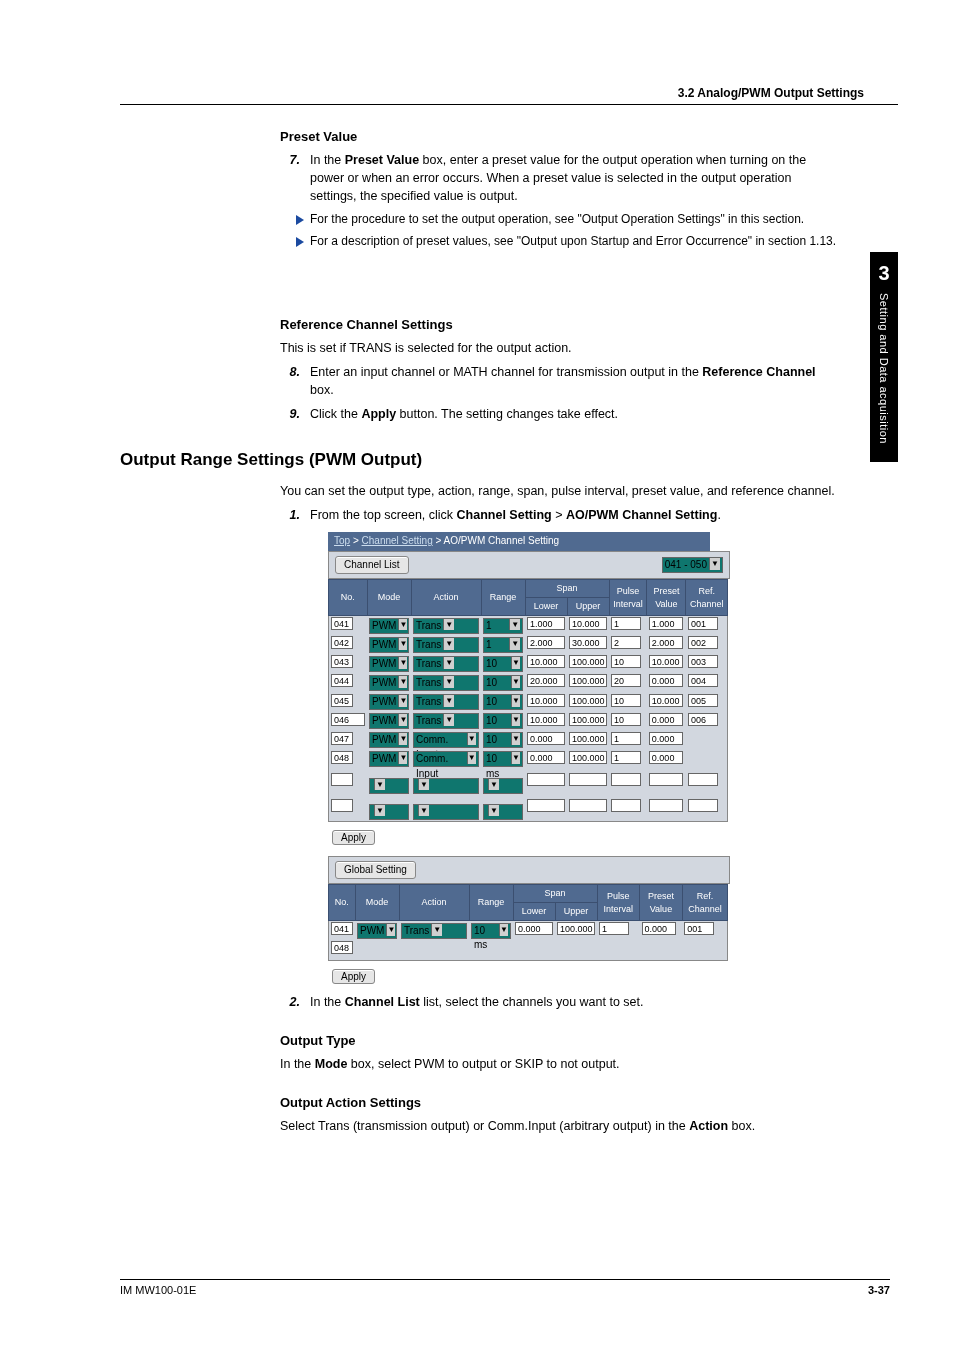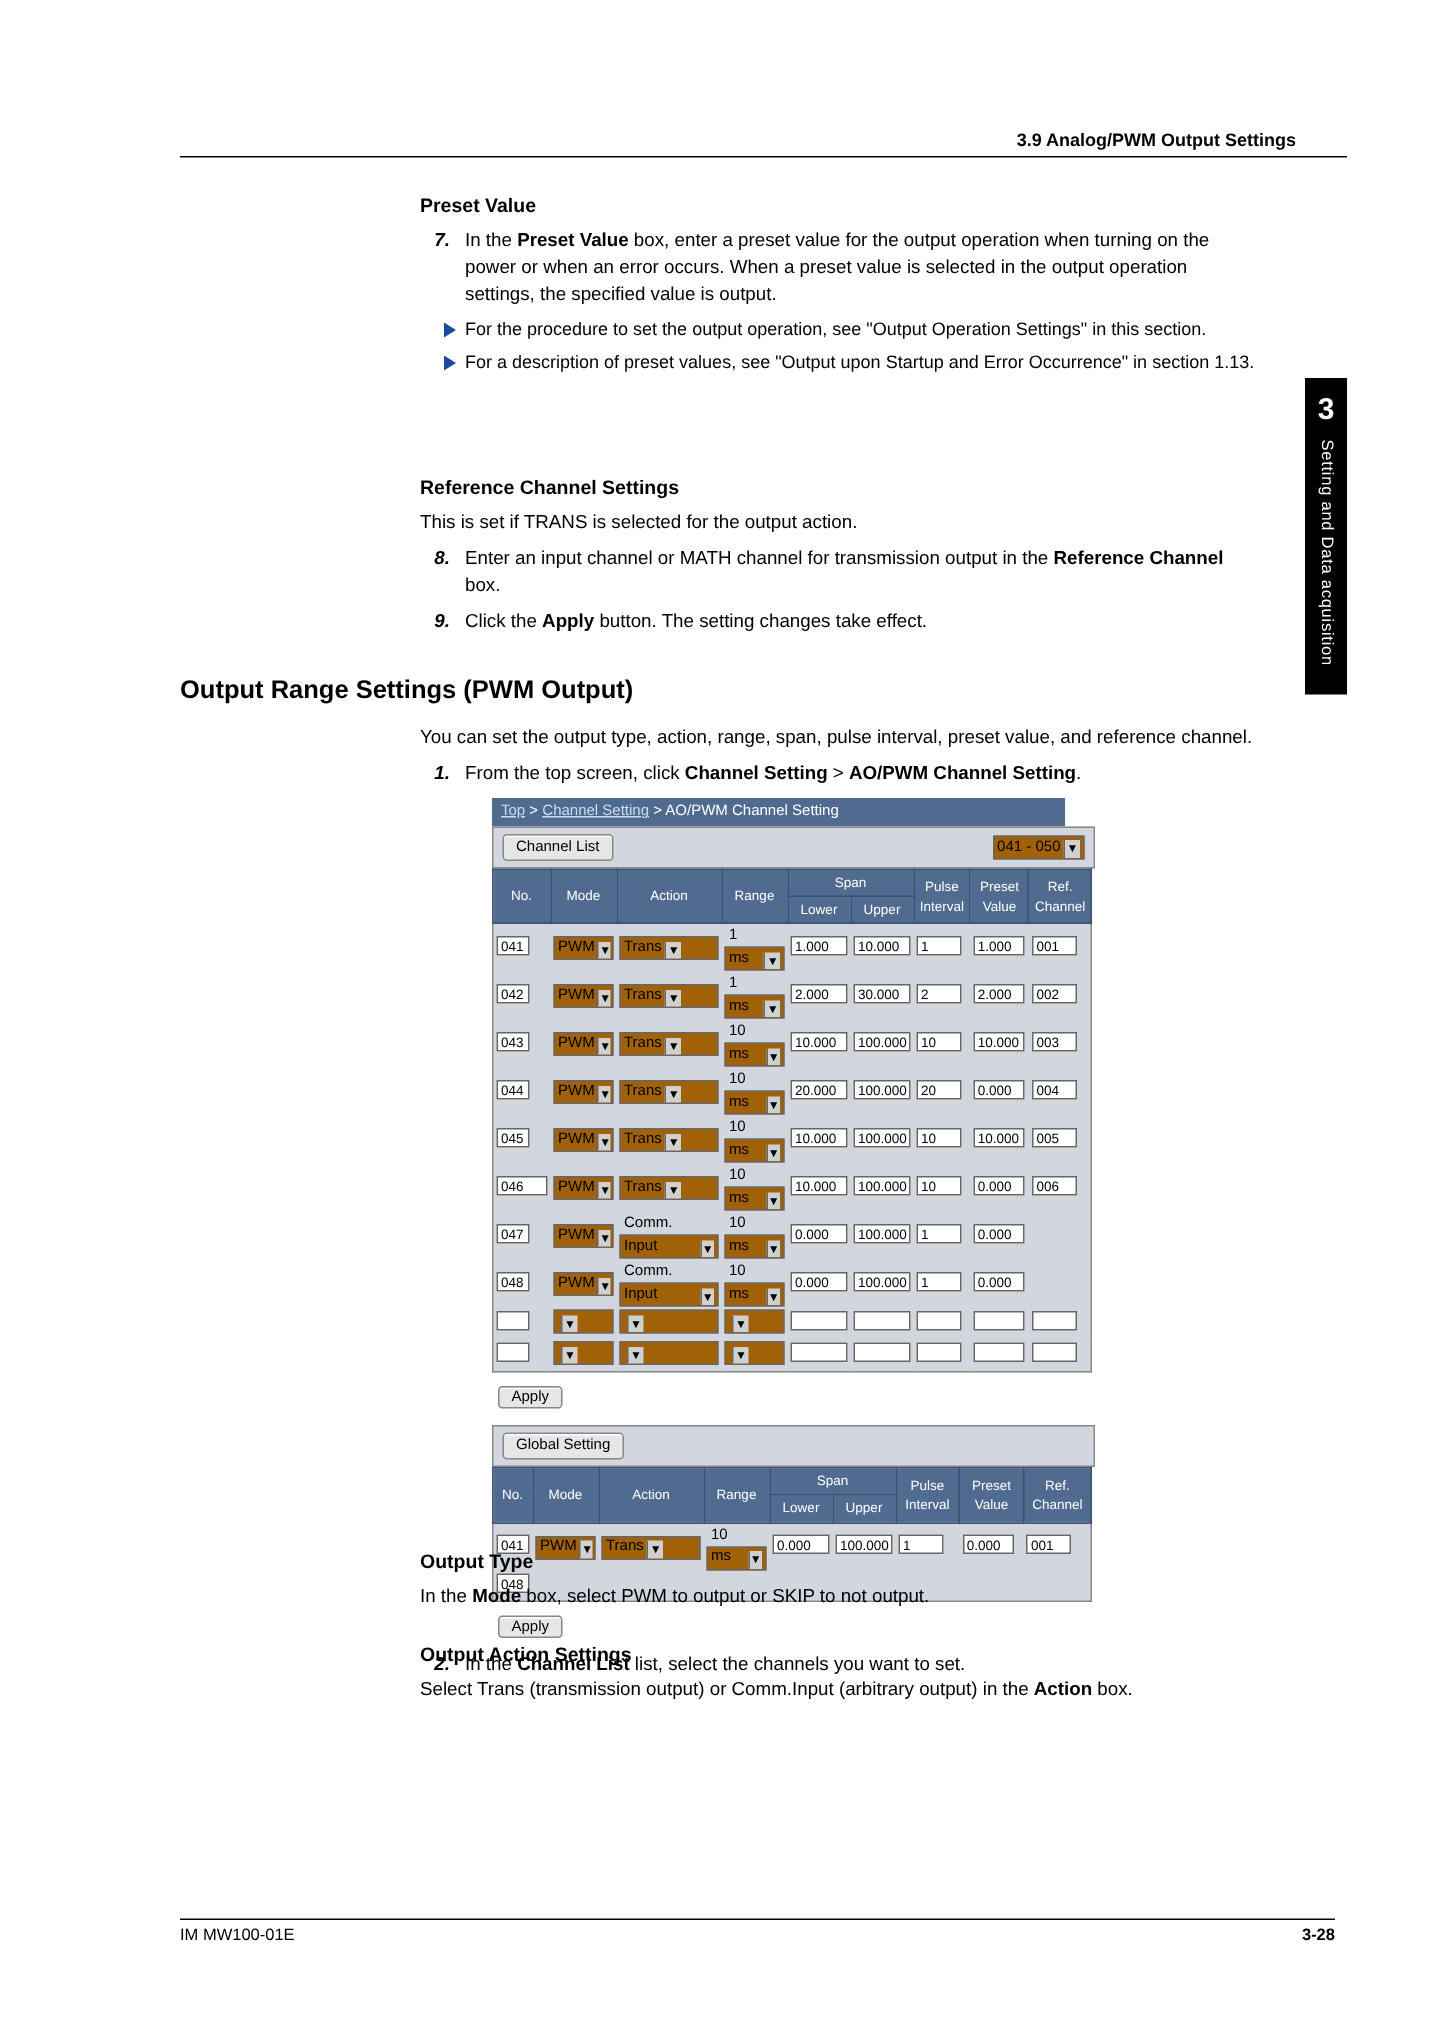--- a/index.html
+++ b/index.html
@@ -16,33 +16,33 @@
 .step .sn{font-weight:bold;font-style:italic;width:20px;text-align:right;flex:none}
 .step .st{flex:1}
 .note{display:flex;gap:6px;margin:4px 0 4px 16px;font-size:12px}
 .note .tri{flex:none;width:0;height:0;border-left:8px solid #1b4aa0;border-top:5px solid transparent;border-bottom:5px solid transparent;margin-top:4px}
 .figure{margin:8px 0 6px 48px}
 .crumb{background:#506a90;color:#fff;font-size:10px;padding:2px 6px;width:370px}
 .crumb a{color:#cde;text-decoration:underline}
 .panel{border:1px solid #888;background:#d2d7df;width:400px}
 .panel-row{display:flex;align-items:center;gap:6px;padding:4px 6px}
 .btn{background:#e6e6e6;border:1px solid #888;border-radius:3px;font-size:10px;padding:1px 8px;box-shadow:inset 0 1px 0 #fff}
-.sel{font-size:10px;background:#a16207;border:1px solid #666;padding:0 2px;height:14px;display:inline-flex;align-items:flex-end}
+.sel{font-size:10px;background:#0f766e;border:1px solid #666;padding:0 2px;height:14px;display:inline-flex;align-items:flex-start}
 .sel .dd{background:#d0d0d0;border-left:1px solid #666;width:10px;text-align:center;margin-left:2px;font-size:8px}
 .tbl{width:400px;border:1px solid #888;font-size:9px;border-collapse:collapse;background:#d2d7df}
 .tbl th{background:#506a90;color:#fff;font-weight:normal;text-align:center;padding:2px 3px;border:1px solid #3b4f70}
 .tbl td{padding:1px 2px;border:0}
 .inp{background:#fff;border:1px solid #666;font-size:9px;padding:0 2px;display:inline-block;height:13px;line-height:13px;box-sizing:border-box;overflow:hidden}
 .footer{position:absolute;left:120px;right:64px;bottom:54px;border-top:1px solid #000;font-size:11px;padding-top:4px;display:flex;justify-content:space-between}
 </style>
 </head>
 <body>
 <div class="page">
 
-<div class="header-title">3.9  Analog/PWM Output Settings</div>
+<div class="header-title">3.2  Analog/PWM Output Settings</div>
 <div class="header-line"></div>
 
 <div class="side-tab">
   <span class="num">3</span>
   <span class="vtext">Setting and Data acquisition</span>
 </div>
 
 <div class="content" style="top:128px">
   <h4>Preset Value</h4>
   <div class="step">
@@ -405,16 +405,16 @@
 
 <div class="content" style="top:1032px">
   <h4>Output Type</h4>
   <div>
     <span>In the </span><b>Mode</b><span> box, select PWM to output or SKIP to not output.</span>
   </div>
 </div>
 
 <div class="footer">
   <span>IM MW100-01E</span>
-  <b>3-28</b>
+  <b>3-37</b>
 </div>
 
 </div>
 
 </body></html>

